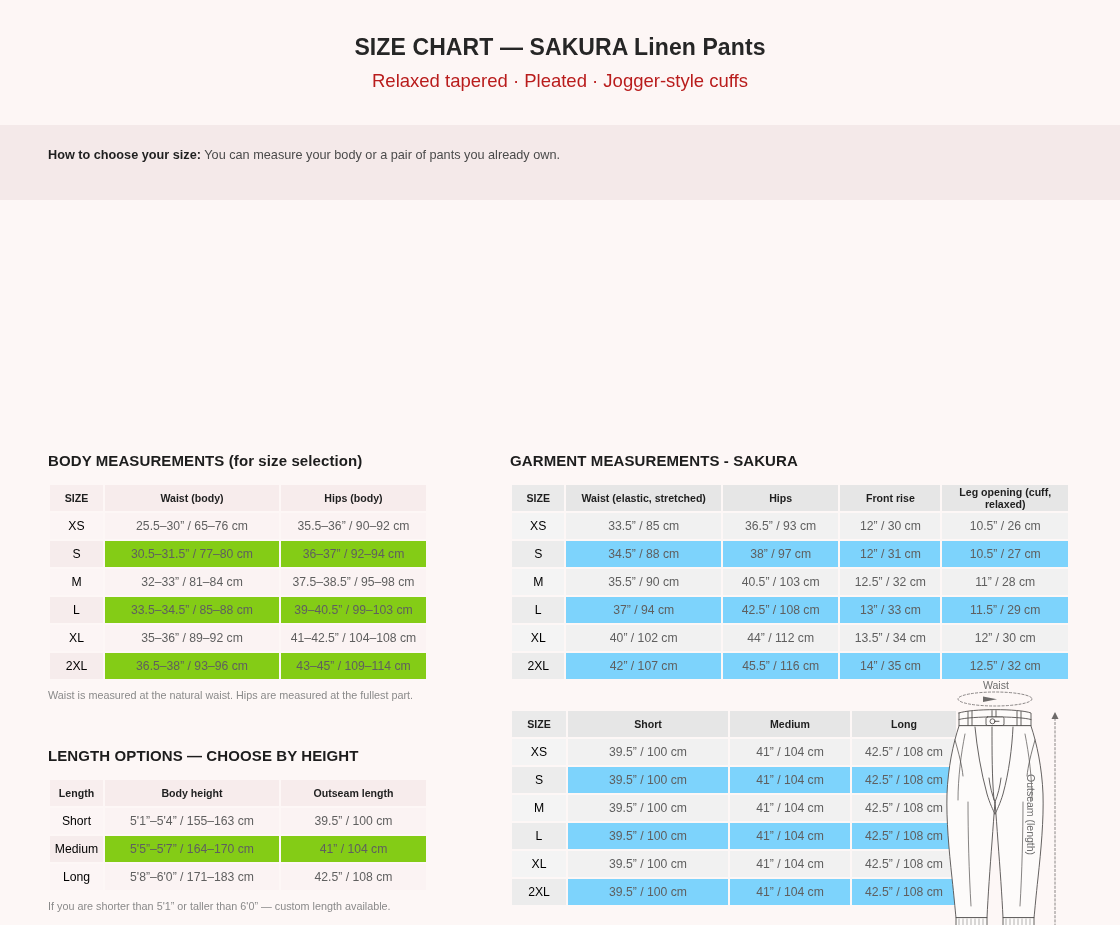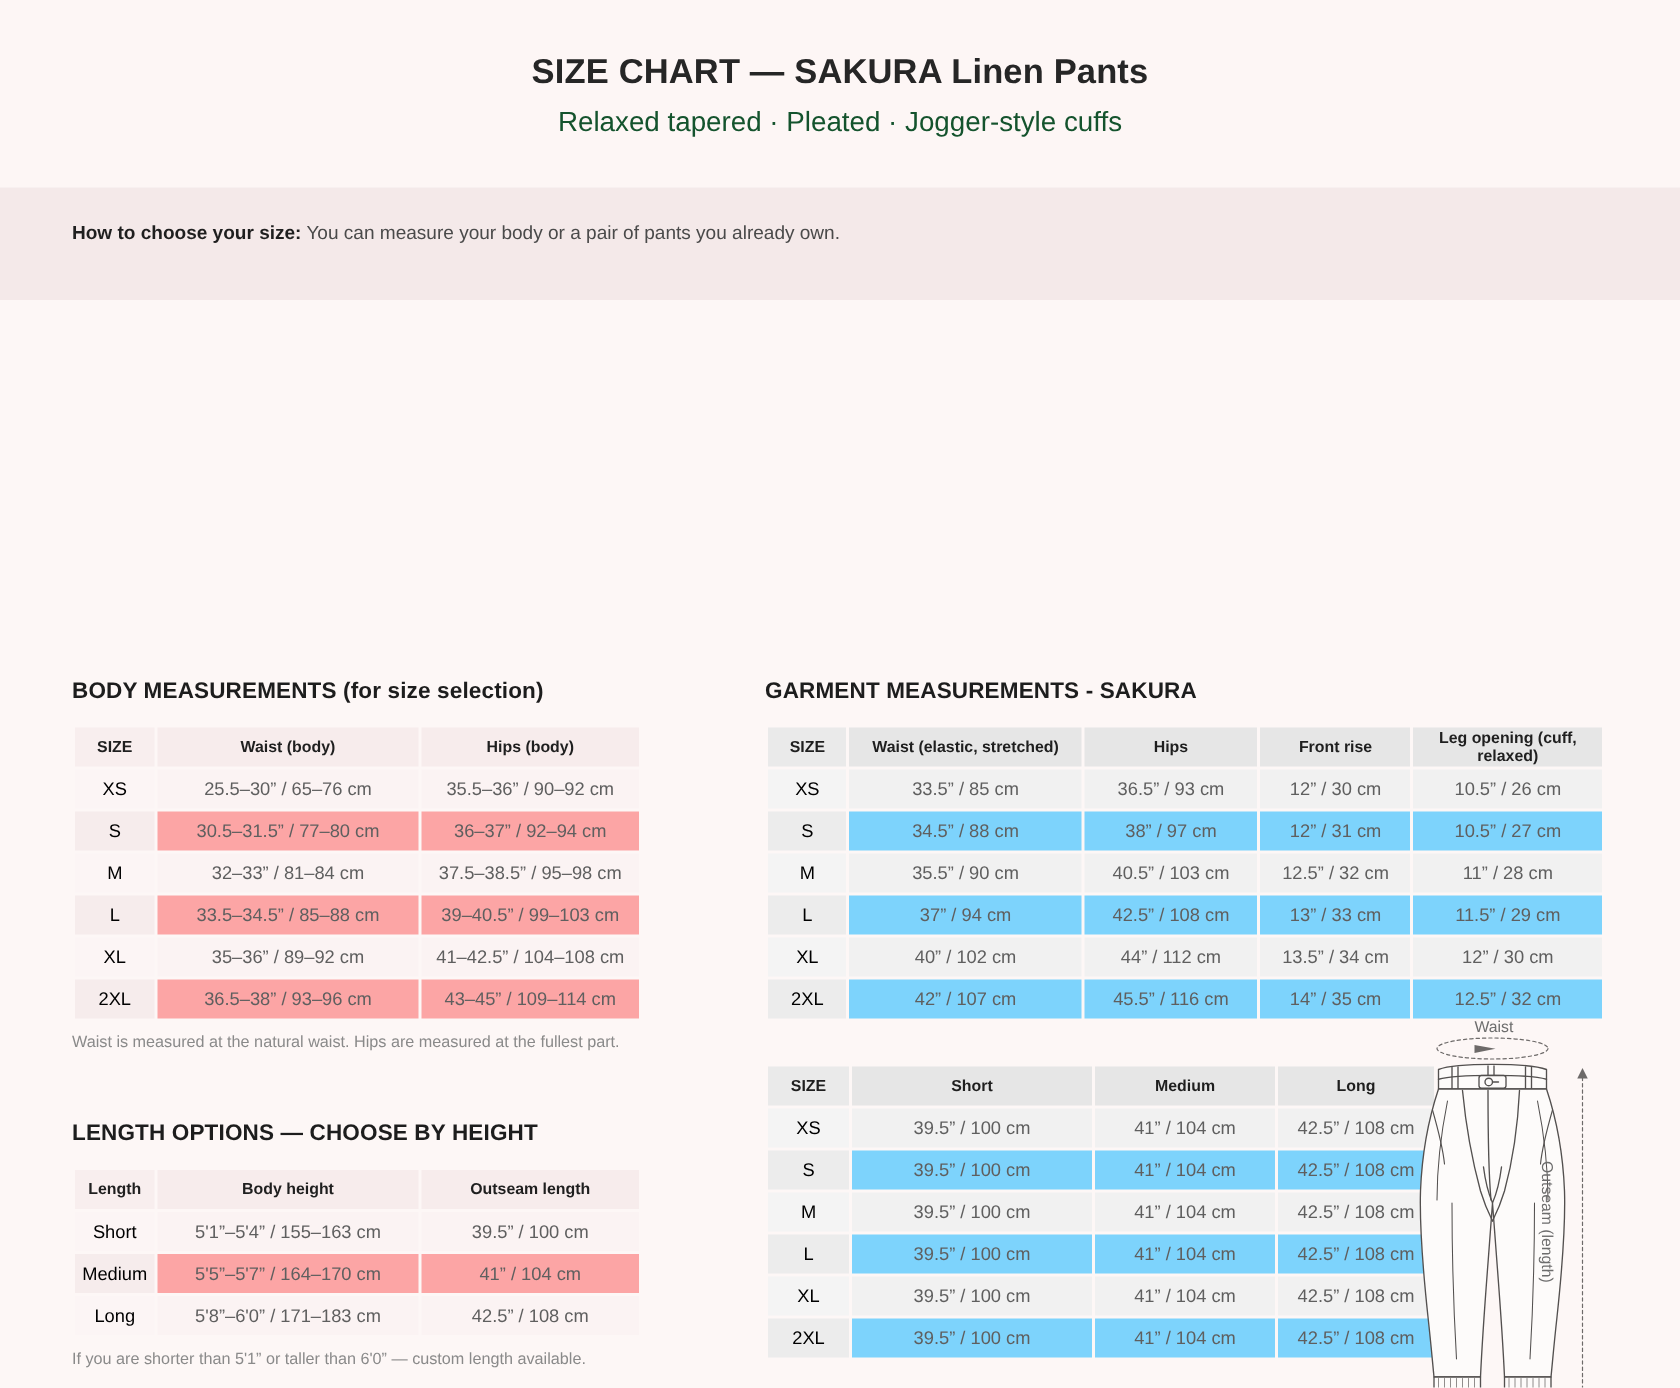--- a/index.html
+++ b/index.html
@@ -24,21 +24,21 @@
     margin:0;
     font-size:23px;
     font-weight:bold;
     letter-spacing:.1px;
     color:#262626;
   }
   .header h2{
     margin:9px 0 0 0;
     font-size:18.5px;
     font-weight:normal;
-    color:#14532d;
+    color:#b91c1c;
   }
 
   
   .howto{
     background:#f4e9e9;
     padding:23px 13px 26px 48px;
     height:75px;
     box-sizing:border-box;
   }
   .howto .lead{font-size:12.7px;color:#4a4a4a;}
@@ -77,21 +77,21 @@
     font-size:12.2px;
     color:#5f5f5f;
     height:26px;
   }
   table td.sz{font-size:12.2px;color:#000000;}
 
   
   .t-pink th{background:#f7ecec;}
   .t-pink th.szh{background:#f8eeee;}
   .t-pink tr.r0 td{background:#fbf3f3;}
-  .t-pink tr.r1 td{background:#fca5a5;}
+  .t-pink tr.r1 td{background:#84cc16;}
   .t-pink tr.r0 td.sz{background:#fcf5f5;}
   .t-pink tr.r1 td.sz{background:#f6ecec;}
 
   
   .t-gray th{background:#e6e6e6;}
   .t-gray th.szh{background:#eaeaea;}
   .t-gray tr.r0 td{background:#f1f1f1;}
   .t-gray tr.r1 td{background:#7dd3fc;}
   .t-gray tr.r0 td.sz{background:#f4f4f4;}
   .t-gray tr.r1 td.sz{background:#ececec;}

